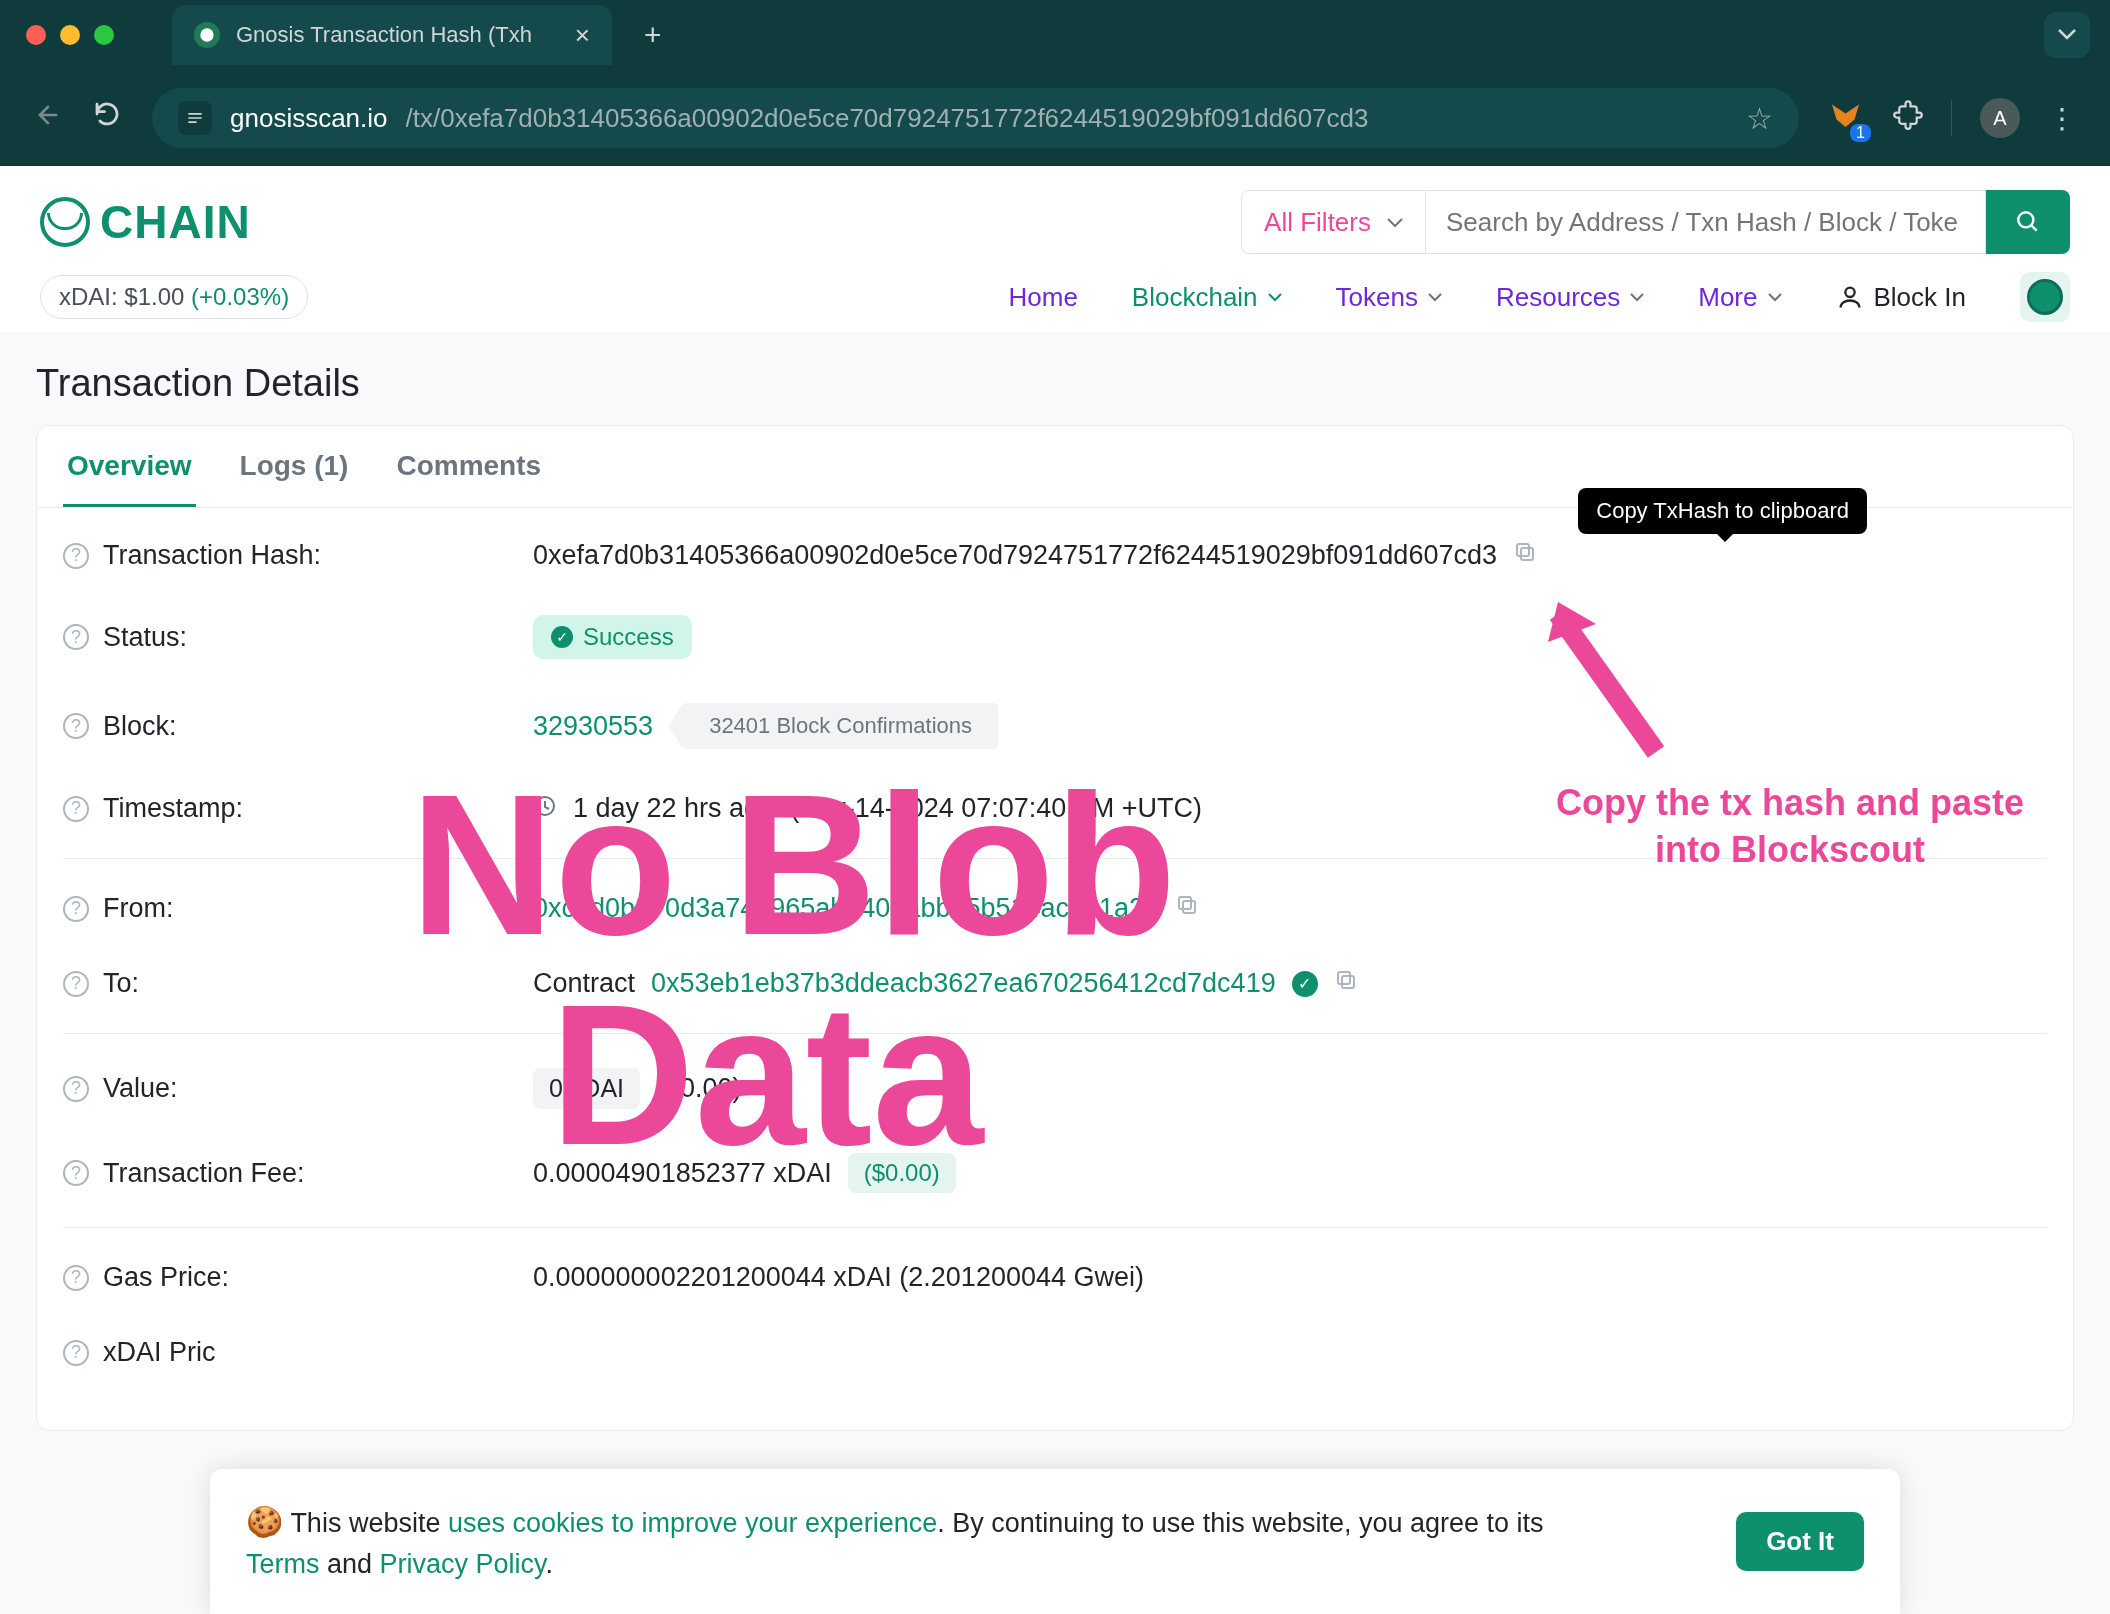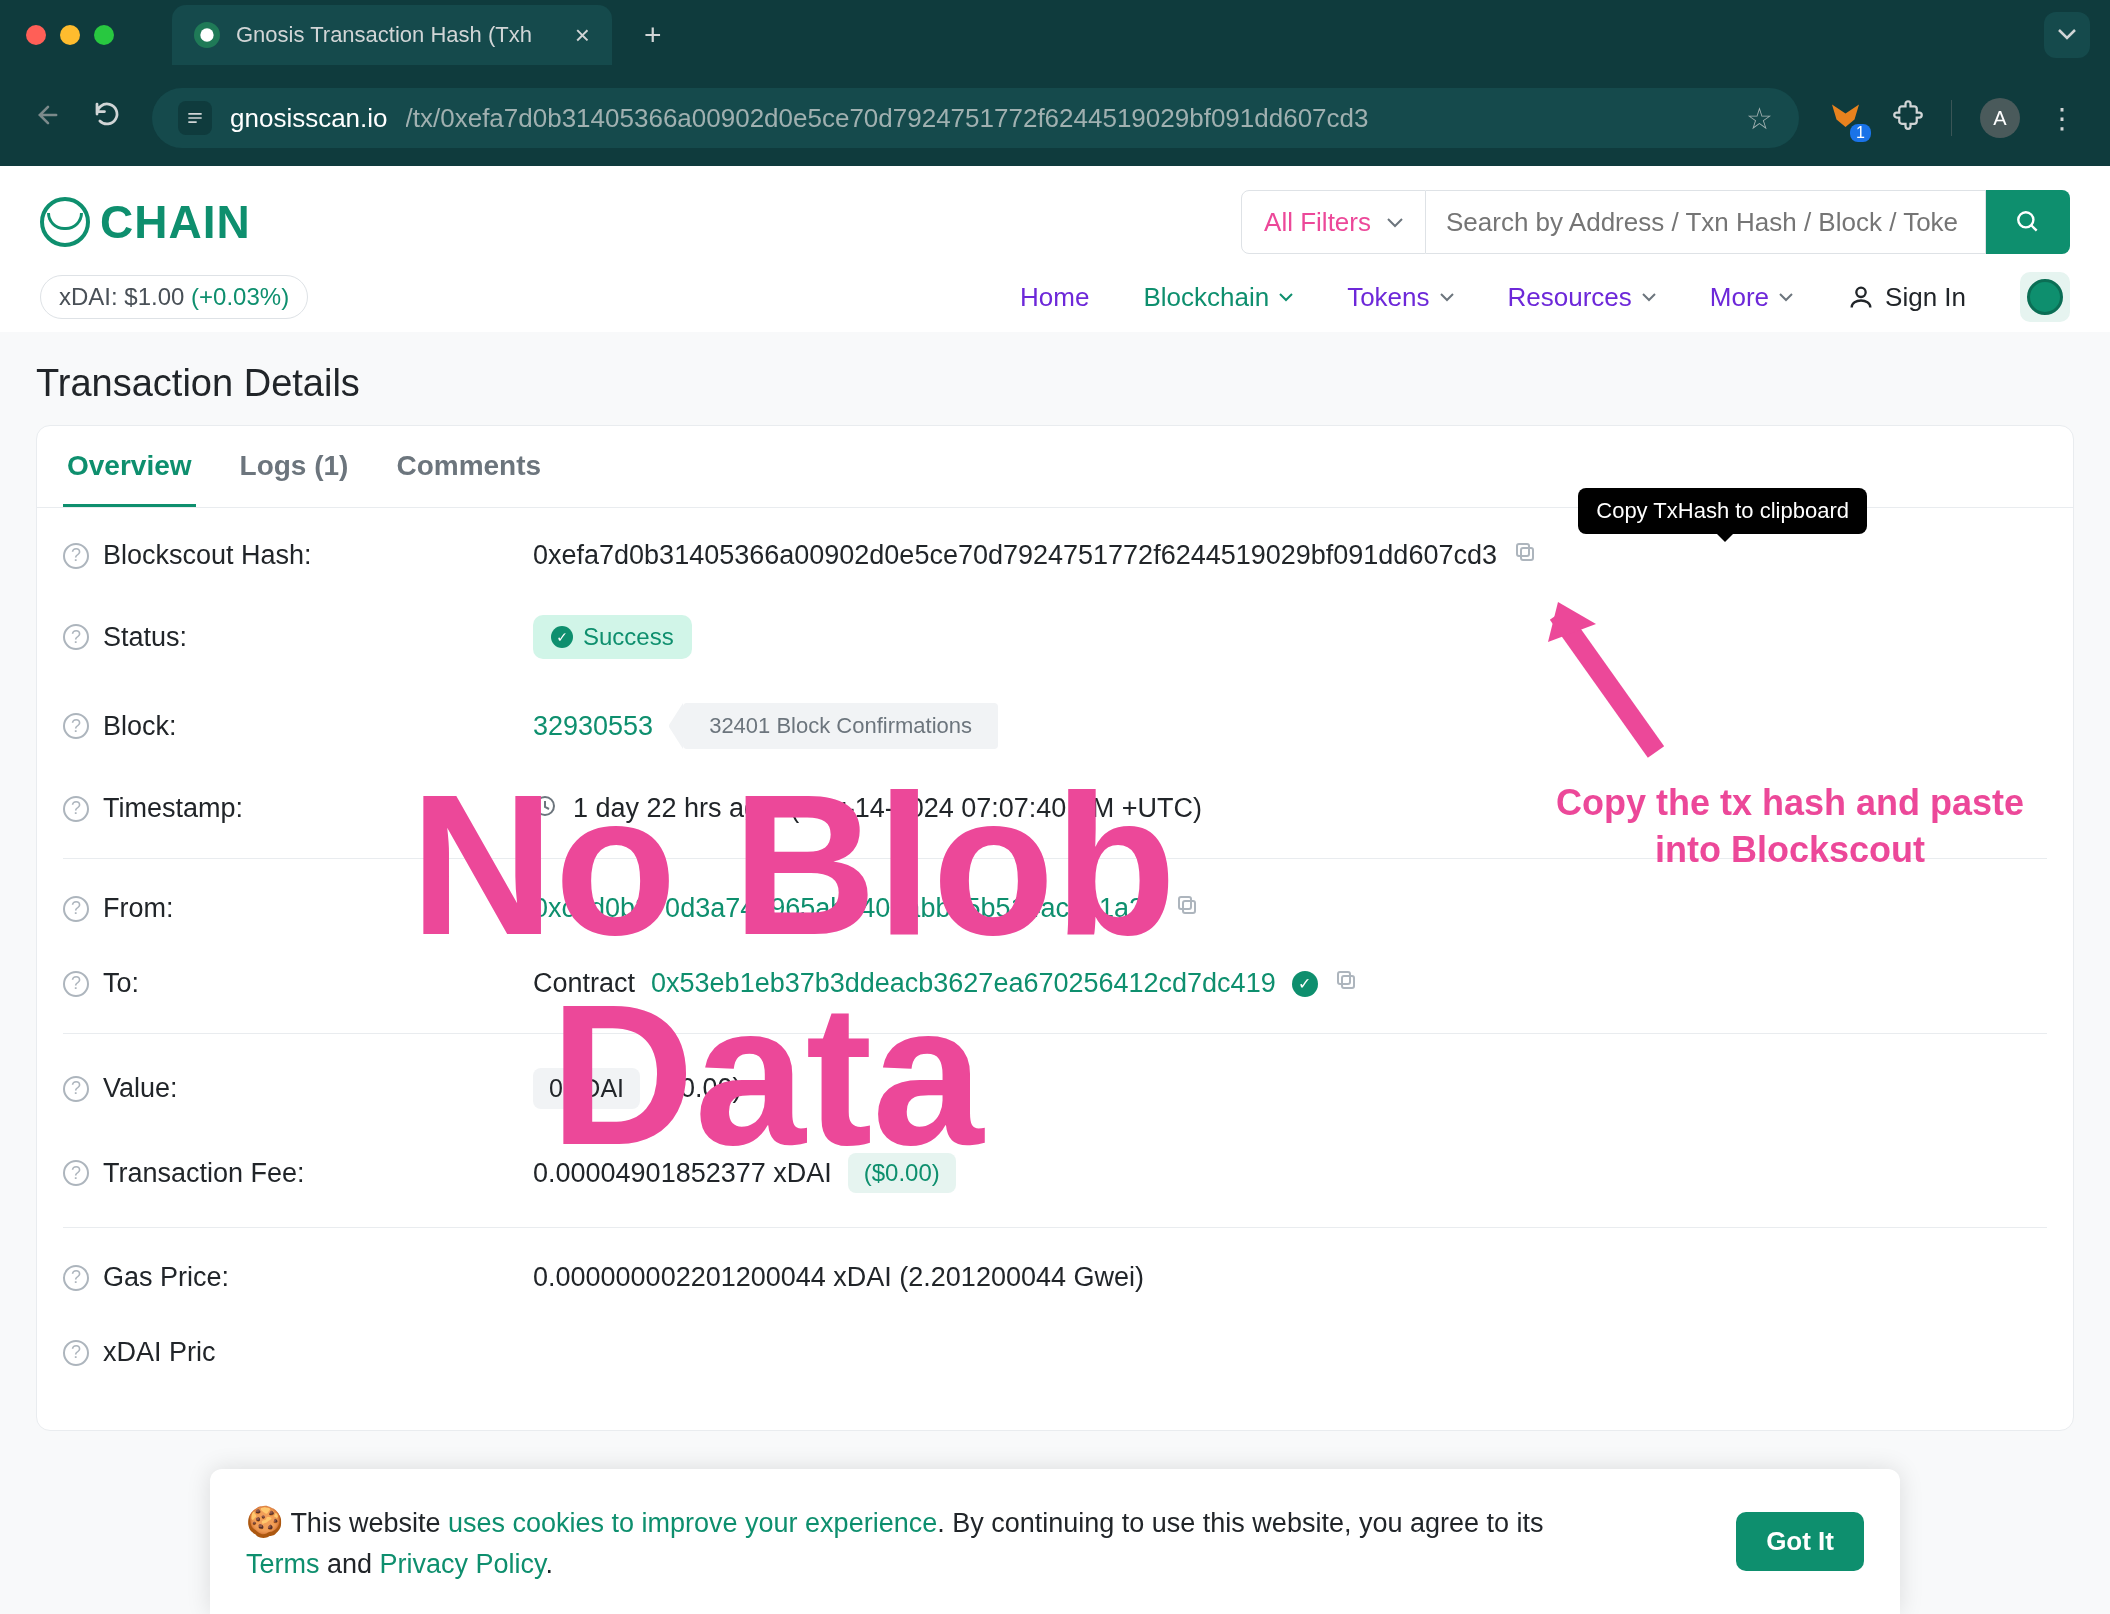--- a/index.html
+++ b/index.html
@@ -224,21 +224,21 @@
           <span>More</span>
           <span class="chev"><svg width="14" height="9" viewBox="0 0 14 9">
                 <path d="M1 1l6 6 6-6" stroke="#6c757d" stroke-width="2" fill="none"></path>
               </svg></span>
         </div>
         <div class="signin">
           <svg width="28" height="28" viewBox="0 0 24 24">
               <circle cx="12" cy="8" r="4" fill="none" stroke="#212529" stroke-width="2"></circle>
               <path d="M4 21c0-4 4-6 8-6s8 2 8 6" fill="none" stroke="#212529" stroke-width="2"></path>
             </svg>
-          <span>Sign In</span>
+          <span>Block In</span>
         </div>
         <div class="nav-circle">
           <div class="nav-circle-inner"></div>
         </div>
       </div>
     </div>
   </div>
 
   <div class="main">
     <h1 class="page-title">Transaction Details</h1>
@@ -246,21 +246,21 @@
       <div class="tabs">
         <div class="tab-item active">Overview</div>
         <div class="tab-item">Logs (1)</div>
         <div class="tab-item">Comments</div>
       </div>
       <div class="details">
         <div class="row" style="position:relative;">
           <div class="tooltip">Copy TxHash to clipboard</div>
           <div class="row-label">
               <span class="help-ic">?</span>
-              <span>Blockscout Hash:</span>
+              <span>Transaction Hash:</span>
             </div>
           <div class="row-value">
             <span>0xefa7d0b31405366a00902d0e5ce70d7924751772f6244519029bf091dd607cd3</span>
             <span class="copy-ic">
               <svg width="24" height="24" viewBox="0 0 24 24">
                   <rect x="8" y="8" width="12" height="12" rx="2" fill="none" stroke="#adb5bd" stroke-width="2"></rect>
                   <rect x="4" y="4" width="12" height="12" rx="2" fill="none" stroke="#adb5bd" stroke-width="2"></rect>
                 </svg>
             </span>
           </div>

